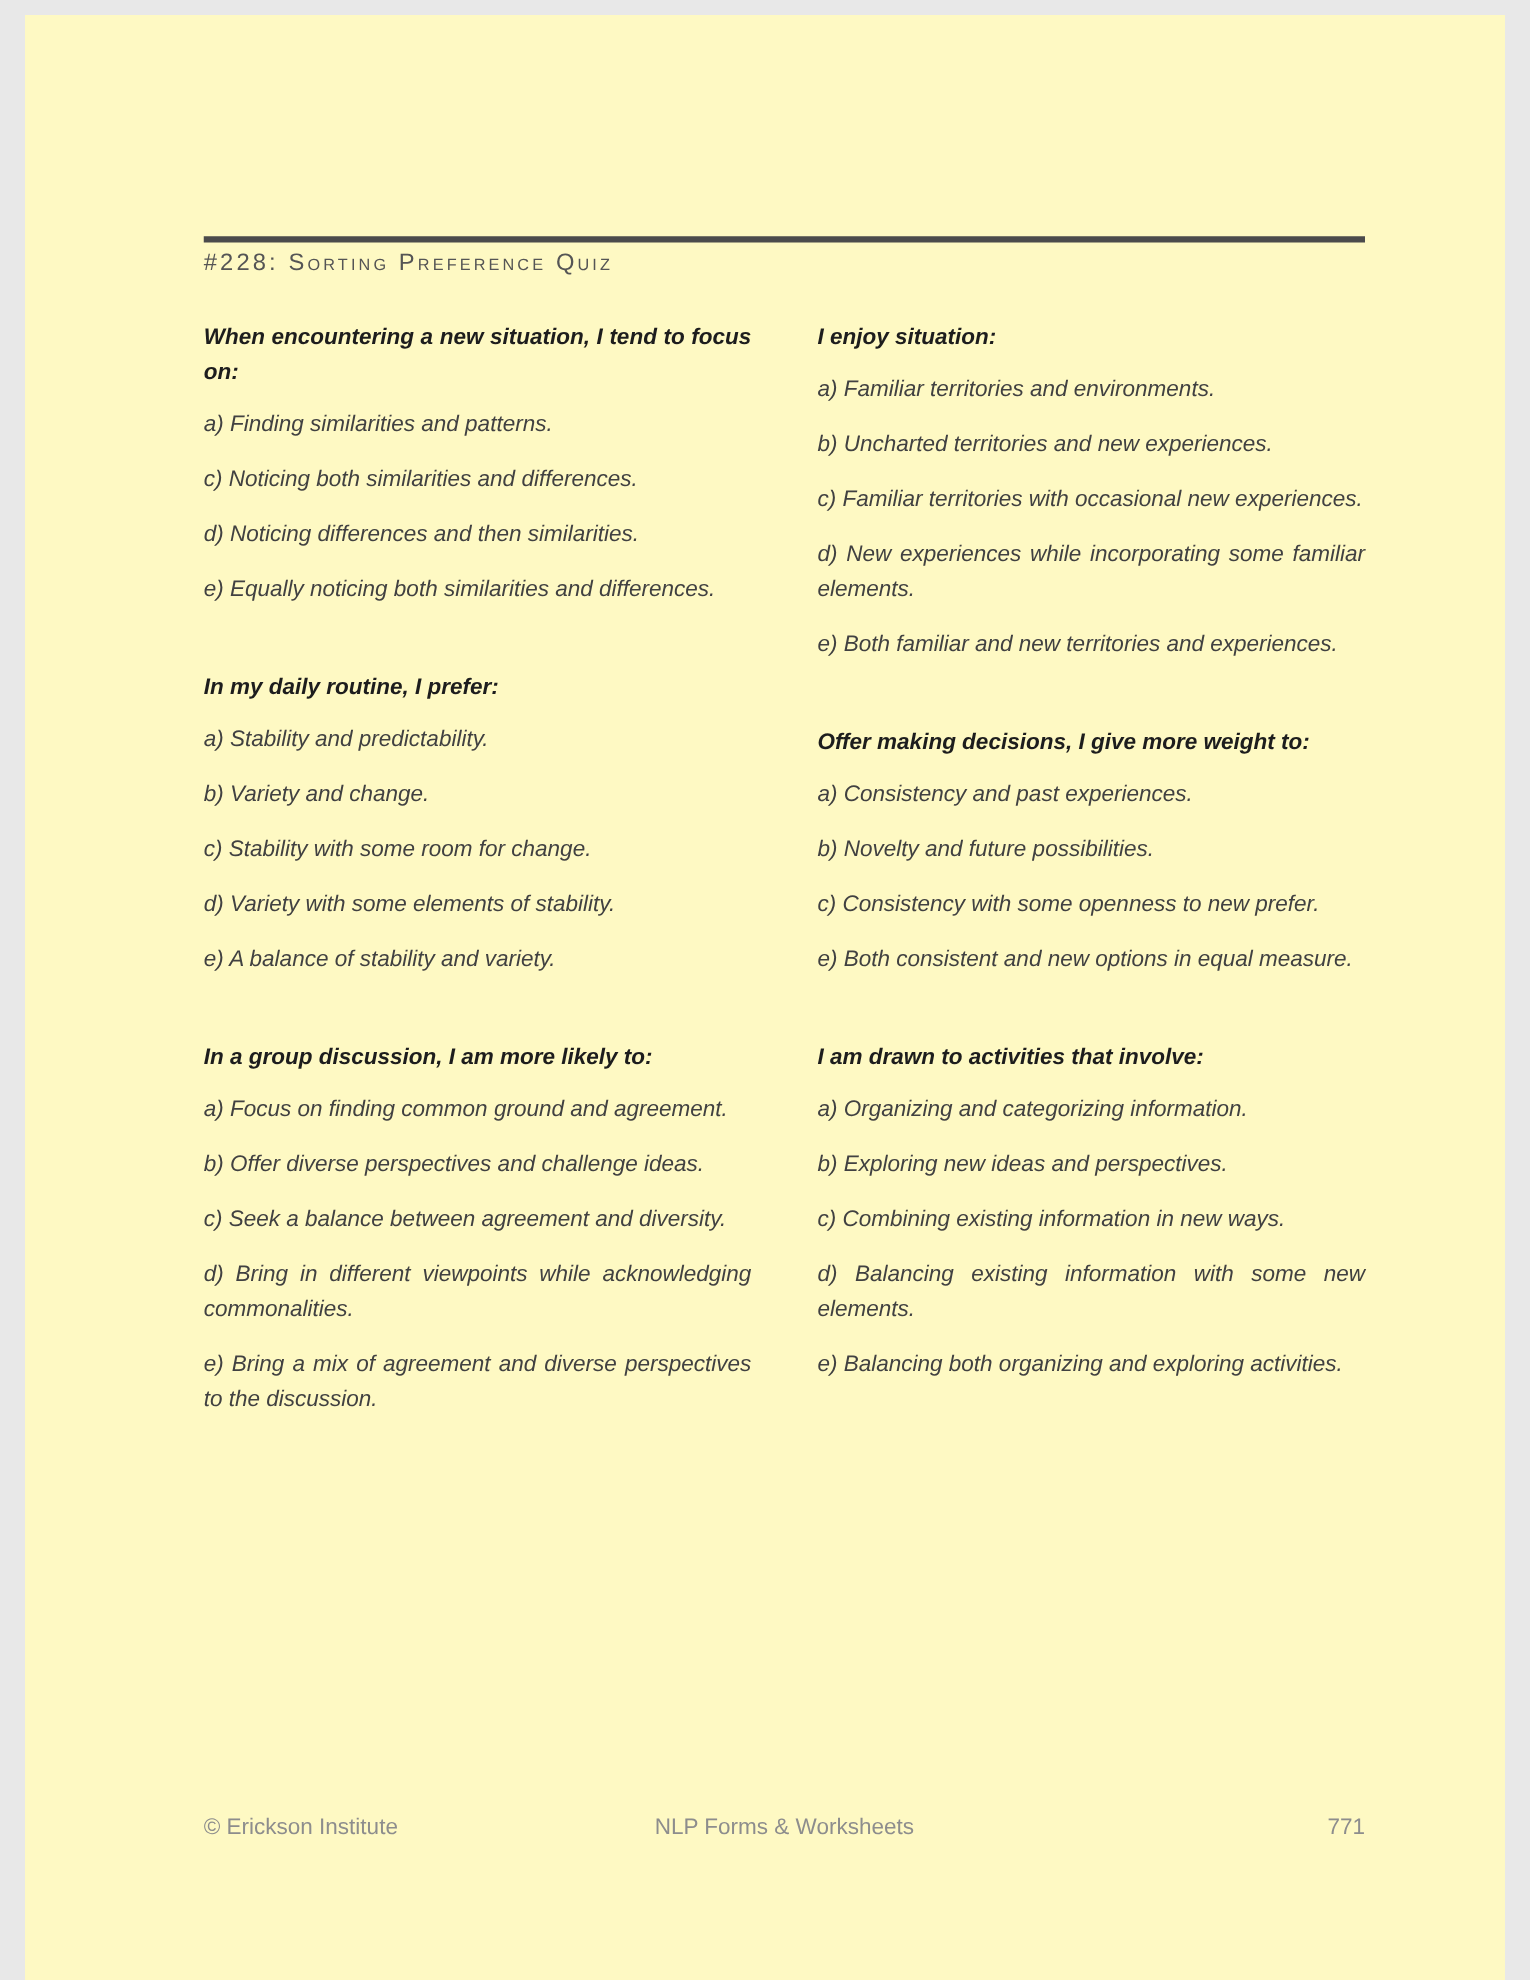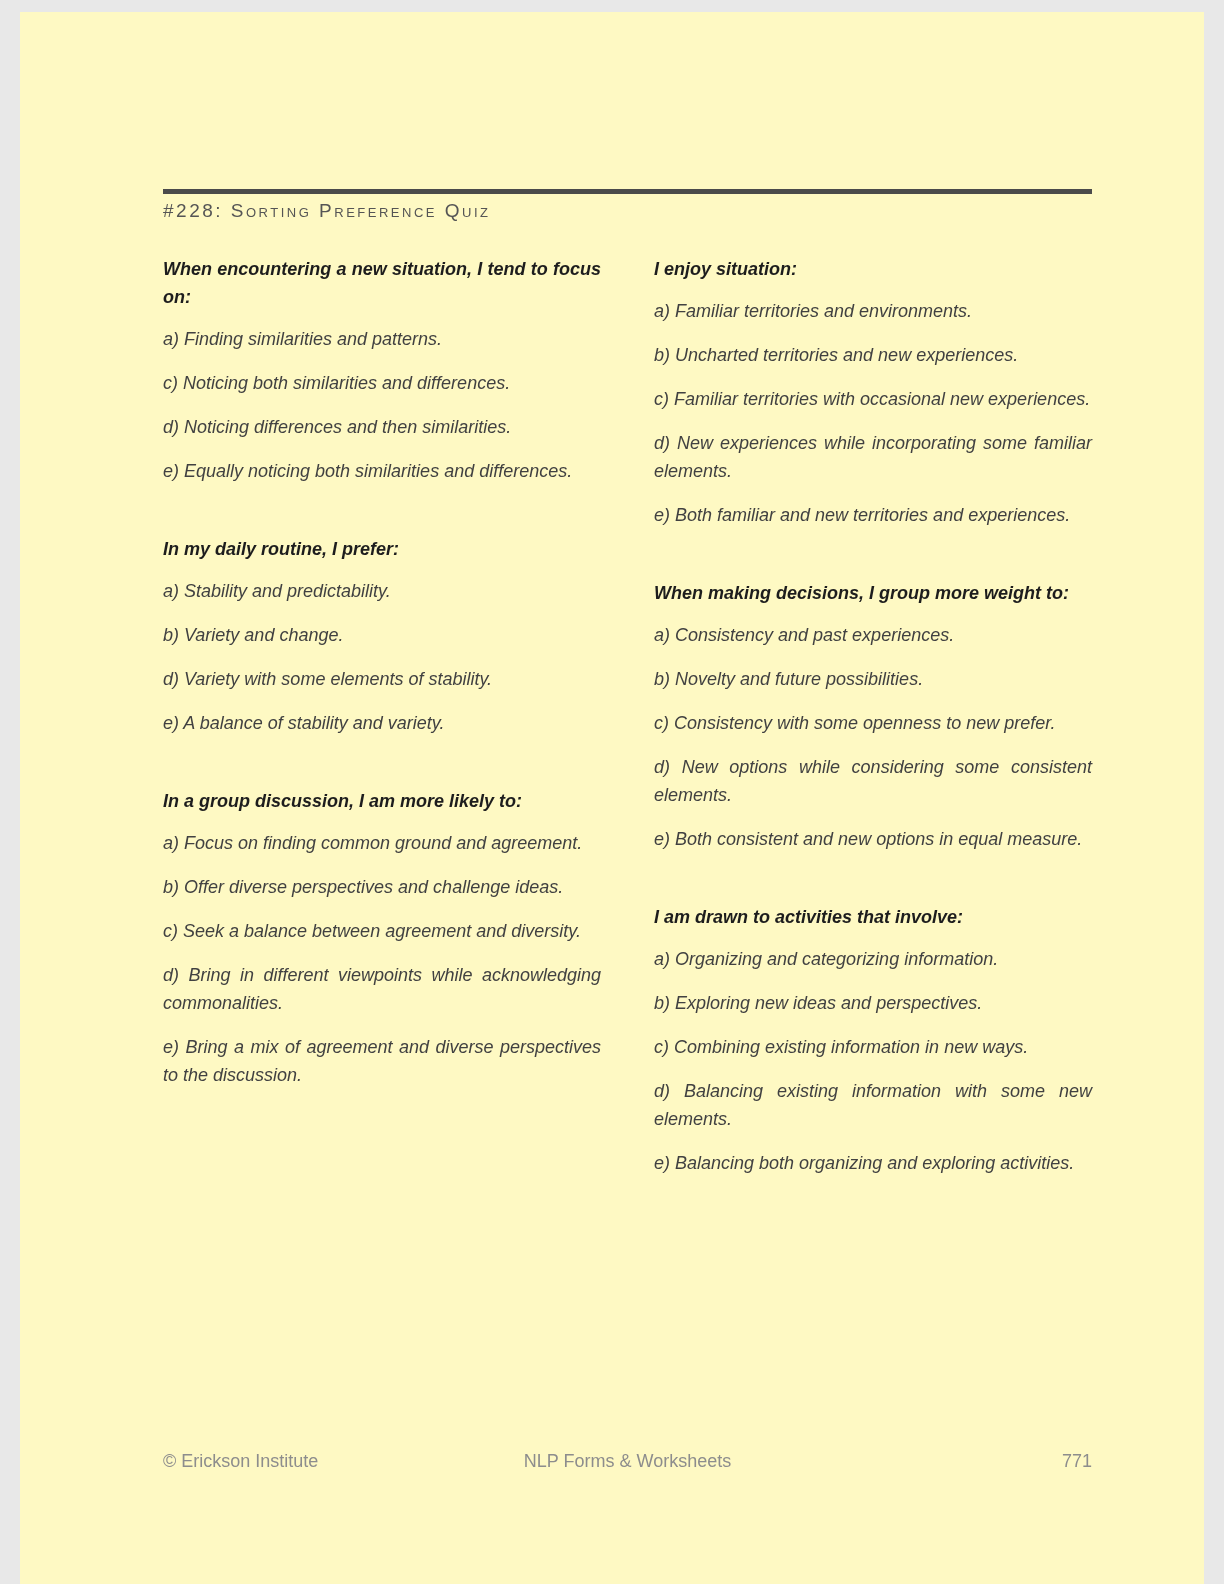--- a/index.html
+++ b/index.html
@@ -91,20 +91,21 @@
         <p class="opt">a) Finding similarities and patterns.</p>
         <p class="opt">c) Noticing both similarities and differences.</p>
         <p class="opt">d) Noticing differences and then similarities.</p>
         <p class="opt">e) Equally noticing both similarities and differences.</p>
       </section>
 
       <section class="qa">
         <h2 class="q-heading">In my daily routine, I prefer:</h2>
         <p class="opt">a) Stability and predictability.</p>
         <p class="opt">b) Variety and change.</p>
+        <p class="opt">c) Stability with some room for change.</p>
         <p class="opt">d) Variety with some elements of stability.</p>
         <p class="opt">e) A balance of stability and variety.</p>
       </section>
 
       <section class="qa">
         <h2 class="q-heading">In a group discussion, I am more likely to:</h2>
         <p class="opt">a) Focus on finding common ground and agreement.</p>
         <p class="opt">b) Offer diverse perspectives and challenge ideas.</p>
         <p class="opt">c) Seek a balance between agreement and diversity.</p>
         <p class="opt">d) Bring in different viewpoints while acknowledging commonalities.</p>
@@ -118,25 +119,24 @@
       <section class="qa">
         <h2 class="q-heading">I enjoy situation:</h2>
         <p class="opt">a) Familiar territories and environments.</p>
         <p class="opt">b) Uncharted territories and new experiences.</p>
         <p class="opt">c) Familiar territories with occasional new experiences.</p>
         <p class="opt">d) New experiences while incorporating some familiar elements.</p>
         <p class="opt">e) Both familiar and new territories and experiences.</p>
       </section>
 
       <section class="qa">
-        <h2 class="q-heading">When making decisions, I group more weight to:</h2>
+        <h2 class="q-heading">Offer making decisions, I give more weight to:</h2>
         <p class="opt">a) Consistency and past experiences.</p>
         <p class="opt">b) Novelty and future possibilities.</p>
         <p class="opt">c) Consistency with some openness to new prefer.</p>
-        <p class="opt">d) New options while considering some consistent elements.</p>
         <p class="opt">e) Both consistent and new options in equal measure.</p>
       </section>
 
       <section class="qa">
         <h2 class="q-heading">I am drawn to activities that involve:</h2>
         <p class="opt">a) Organizing and categorizing information.</p>
         <p class="opt">b) Exploring new ideas and perspectives.</p>
         <p class="opt">c) Combining existing information in new ways.</p>
         <p class="opt">d) Balancing existing information with some new elements.</p>
         <p class="opt">e) Balancing both organizing and exploring activities.</p>

